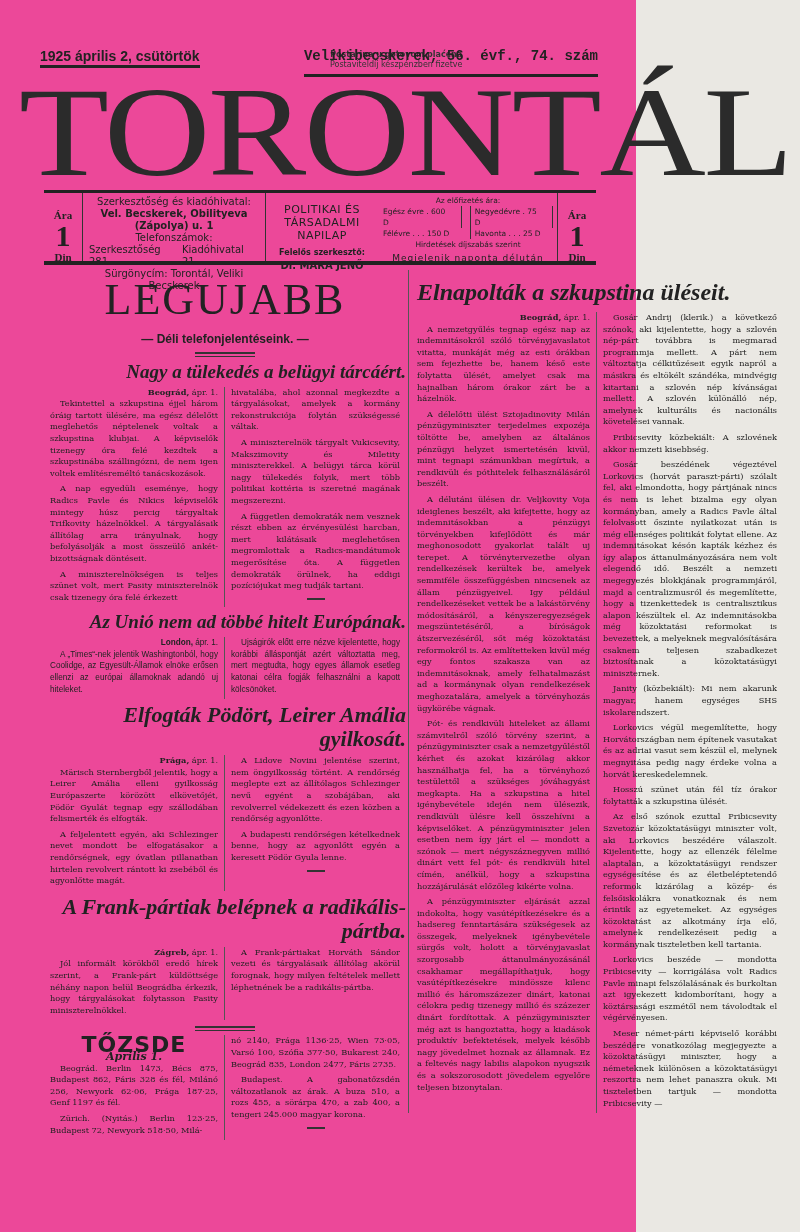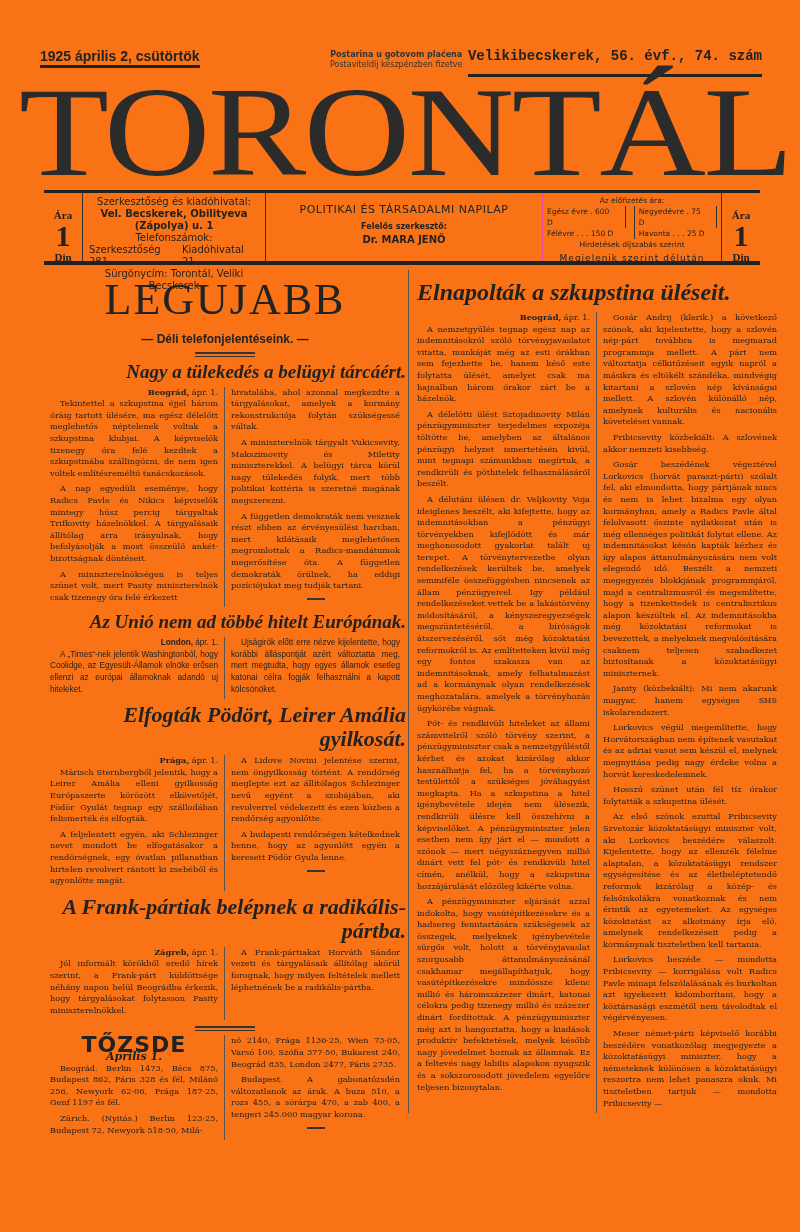--- a/index.html
+++ b/index.html
@@ -1,17 +1,17 @@
 <!DOCTYPE html>
 <html><head>
 <meta charset="utf-8">
 <style>
   html,body{margin:0;padding:0;}
   body{width:800px;height:1232px;background:#eae8e3;overflow:hidden;font-family:"DejaVu Serif",serif;color:#222;position:relative;}
-  .page{position:absolute;left:0;top:0;width:800px;height:1232px;background:#f97316;}
+  .page{position:absolute;left:0;top:0;width:636px;height:1232px;background:#ec4899;}
   .topline{position:absolute;top:48px;left:40px;right:38px;height:20px;}
   .date{position:absolute;left:0;top:0;font-family:"Liberation Sans",sans-serif;font-weight:bold;font-size:14px;border-bottom:3px solid #222;padding-bottom:1px;}
   .postage{position:absolute;left:290px;top:2px;font-size:8px;line-height:10px;text-align:center;font-family:"DejaVu Sans",sans-serif;color:#333;}
   .postage b{font-weight:bold;}
   .issue{position:absolute;right:0;top:0;font-family:Liberation Mono, monospace;font-weight:bold;font-size:14px;border-bottom:3px solid #222;padding-bottom:10px;}
   .masthead{position:absolute;top:80px;left:60px;width:690px;height:104px;text-align:center;font-family:"Liberation Serif",serif;font-size:128px;line-height:104px;letter-spacing:-2px;color:#2b2b2b;transform:scaleX(1.15);transform-origin:center;}
   .infobar{position:absolute;top:190px;left:44px;right:40px;height:68px;border-top:3px solid #222;border-bottom:4px solid #222;display:flex;}
   .price{width:38px;text-align:center;font-family:"Liberation Serif",serif;border-right:1px solid #333;}
   .price .a{font-size:11px;font-weight:bold;margin-top:16px;}
   .price .n{font-size:30px;font-weight:bold;line-height:30px;}
@@ -90,21 +90,21 @@
         <div>
             <div>Egész évre . 600 D</div>
             <div>Félévre . . . 150 D</div>
           </div>
         <div>
             <div>Negyedévre . 75 D</div>
             <div>Havonta . . . 25 D</div>
           </div>
       </div>
       <div>Hirdetések díjszabás szerint</div>
-      <div class="m">Megjelenik szerint délután</div>
+      <div class="m">Megjelenik naponta délután</div>
     </div>
     <div class="price r">
       <div class="a">Ára</div>
       <div class="n">1</div>
       <div class="d">Din</div>
     </div>
   </div>
 
   <div class="col left">
     <div class="big">LEGUJABB</div>

